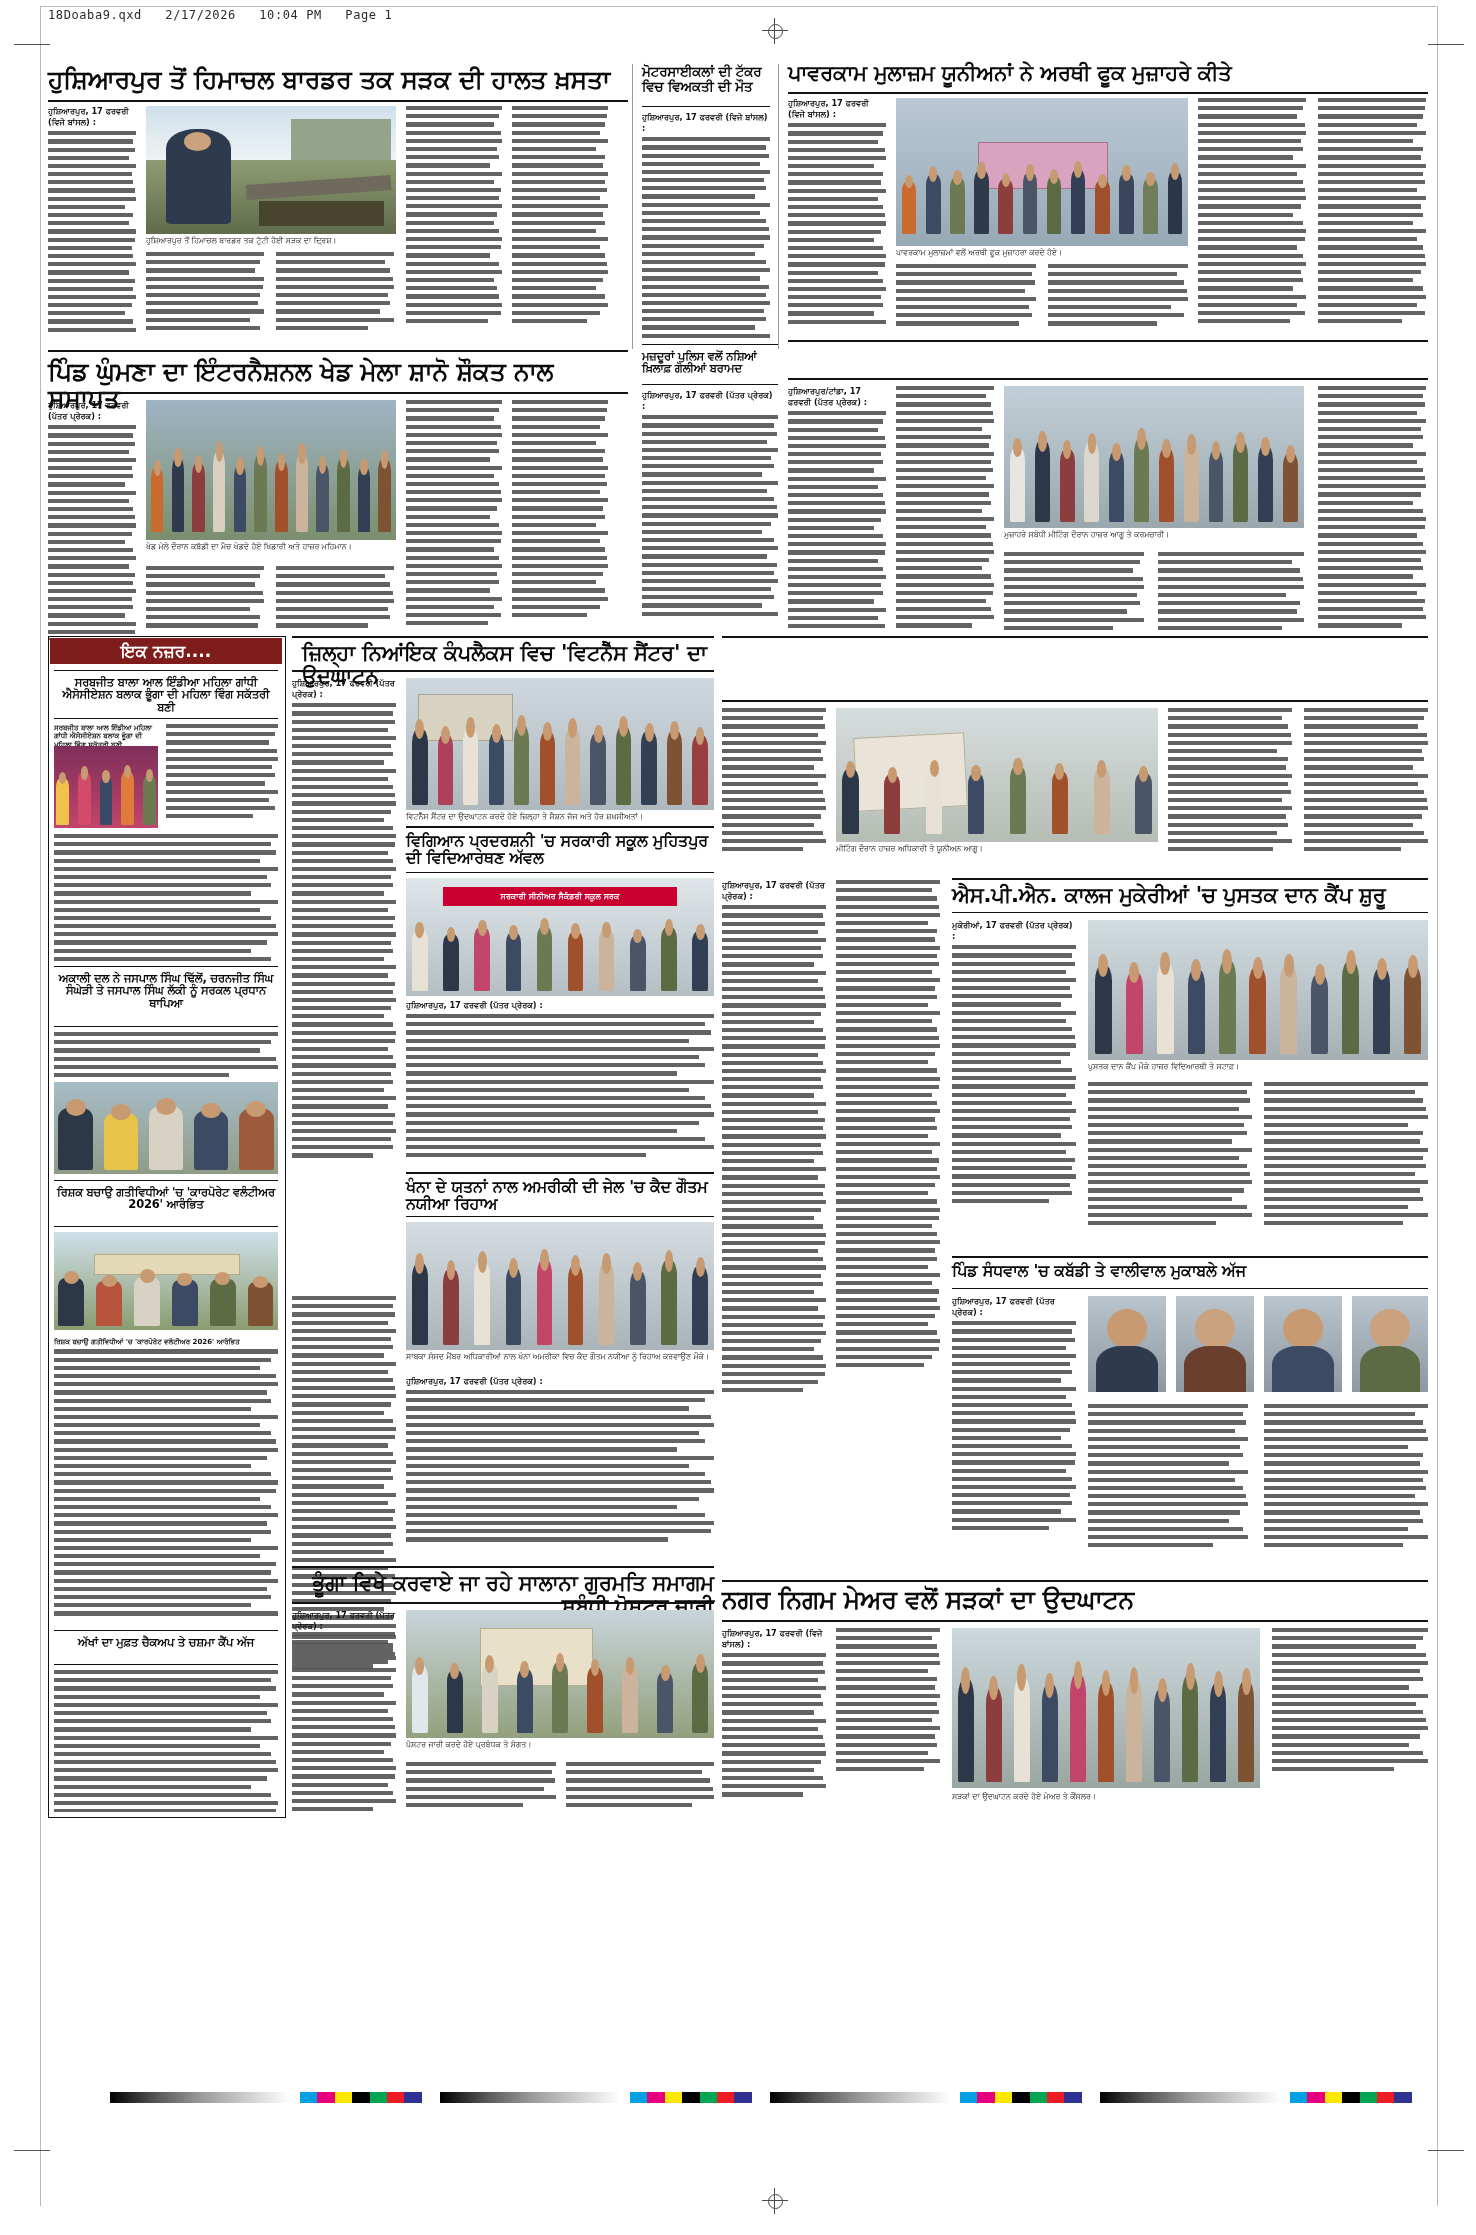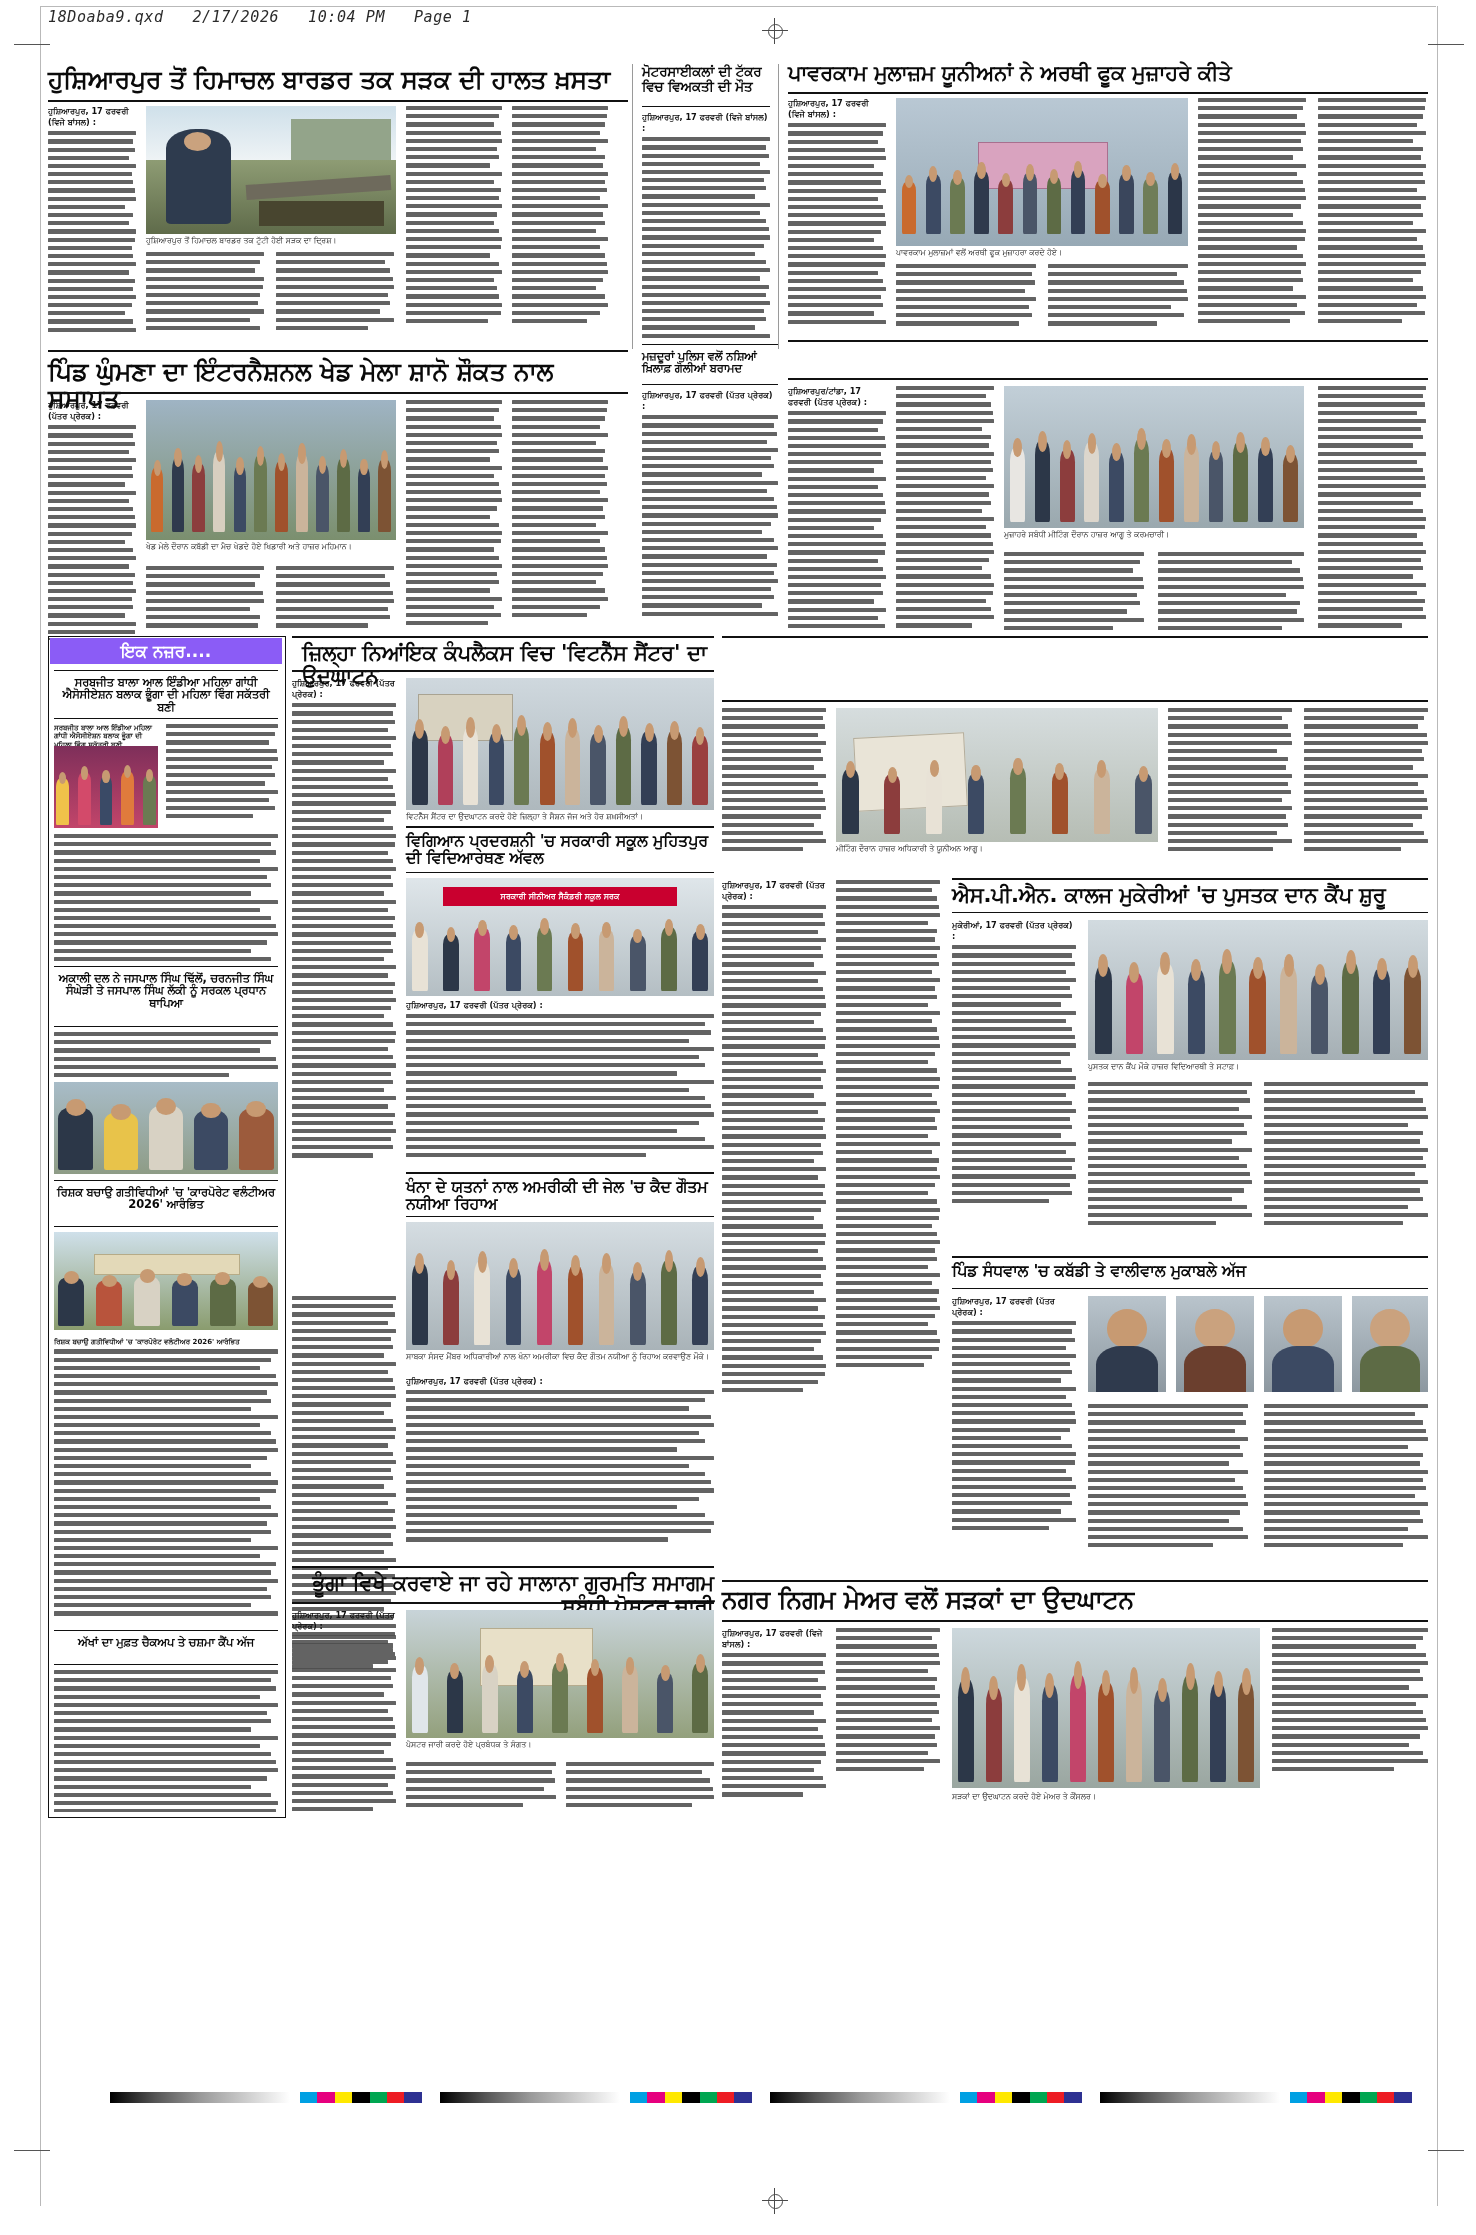--- a/index.html
+++ b/index.html
@@ -1,20 +1,20 @@
 <!DOCTYPE html>
 <html><head>
 <meta charset="utf-8">
 <style>
   html,body{margin:0;padding:0;background:#fff;}
   body{width:1476px;height:2235px;font-family:"DejaVu Sans","Liberation Sans",sans-serif;position:relative;overflow:hidden;}
   .page{position:absolute;left:0;top:0;width:1476px;height:2235px;background:#ffffff;}
 
   
-  .slug{position:absolute;left:48px;top:8px;font-size:15px;letter-spacing:.6px;color:#2a2a2a;font-family:"DejaVu Sans Mono","Liberation Mono",monospace;white-space:pre;font-style:italic;}
+  .slug{position:absolute;left:48px;top:8px;font-size:12px;letter-spacing:.6px;color:#2a2a2a;font-family:"DejaVu Sans Mono","Liberation Mono",monospace;white-space:pre;}
 
   
   .regmark{position:absolute;width:26px;height:26px;}
   .regmark:before{content:"";position:absolute;left:12px;top:0;width:1px;height:26px;background:#4a4a4a;}
   .regmark:after{content:"";position:absolute;top:12px;left:0;height:1px;width:26px;background:#4a4a4a;}
   .regcirc{position:absolute;left:6px;top:6px;width:13px;height:13px;border:1px solid #4a4a4a;border-radius:50%;}
   .tick{position:absolute;background:#555;}
 
   
   .frame{position:absolute;left:40px;top:6px;width:1396px;height:2200px;border-left:1px solid #b9b9b9;border-right:1px solid #b9b9b9;}
@@ -58,21 +58,21 @@
   .ph-grnd{position:absolute;left:0;bottom:0;right:0;height:58%;background:linear-gradient(#8e9c74,#5f6b4a);}
   .capline{position:absolute;font-size:7.8px;color:#111;line-height:1.3;}
 
   .crowd{position:absolute;bottom:8%;left:2%;right:2%;height:62%;display:flex;align-items:flex-end;justify-content:space-between;}
   .person{width:5.2%;background:#3d4c63;border-radius:40% 40% 6% 6%/18% 18% 4% 4%;}
   .person i{display:block;width:58%;height:26%;margin:0 auto;border-radius:50%;background:#c79a72;position:relative;top:-12%;}
 
   .banner{position:absolute;left:12%;top:36%;width:76%;height:22%;background:#e8e2cf;border:1px solid #b9b2a0;}
 
   
-  .bluebox{background:#8b5cf6;color:#fff;display:flex;align-items:center;justify-content:center;font-weight:bold;}
+  .bluebox{background:#7f1d1d;color:#fff;display:flex;align-items:center;justify-content:center;font-weight:bold;}
   .redbar{background:#c9002f;color:#fff;display:flex;align-items:center;justify-content:center;font-weight:bold;}
 
   
   .colorstrip{position:absolute;height:11px;display:flex;}
   .colorstrip span{height:100%;}
   .greyramp{position:absolute;height:11px;background:linear-gradient(90deg,#000,#555,#999,#ccc,#fff);}
   .vline{position:absolute;width:1px;background:#9a9a9a;}
 </style>
 </head>
 <body>

